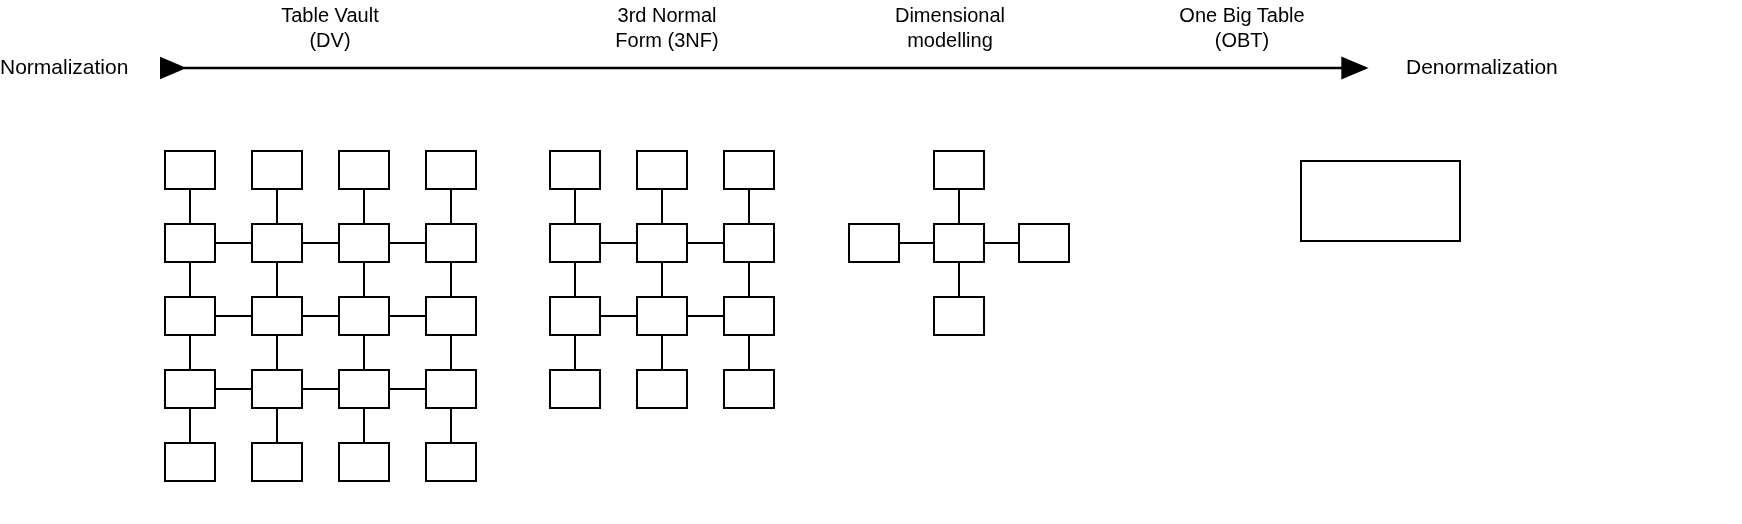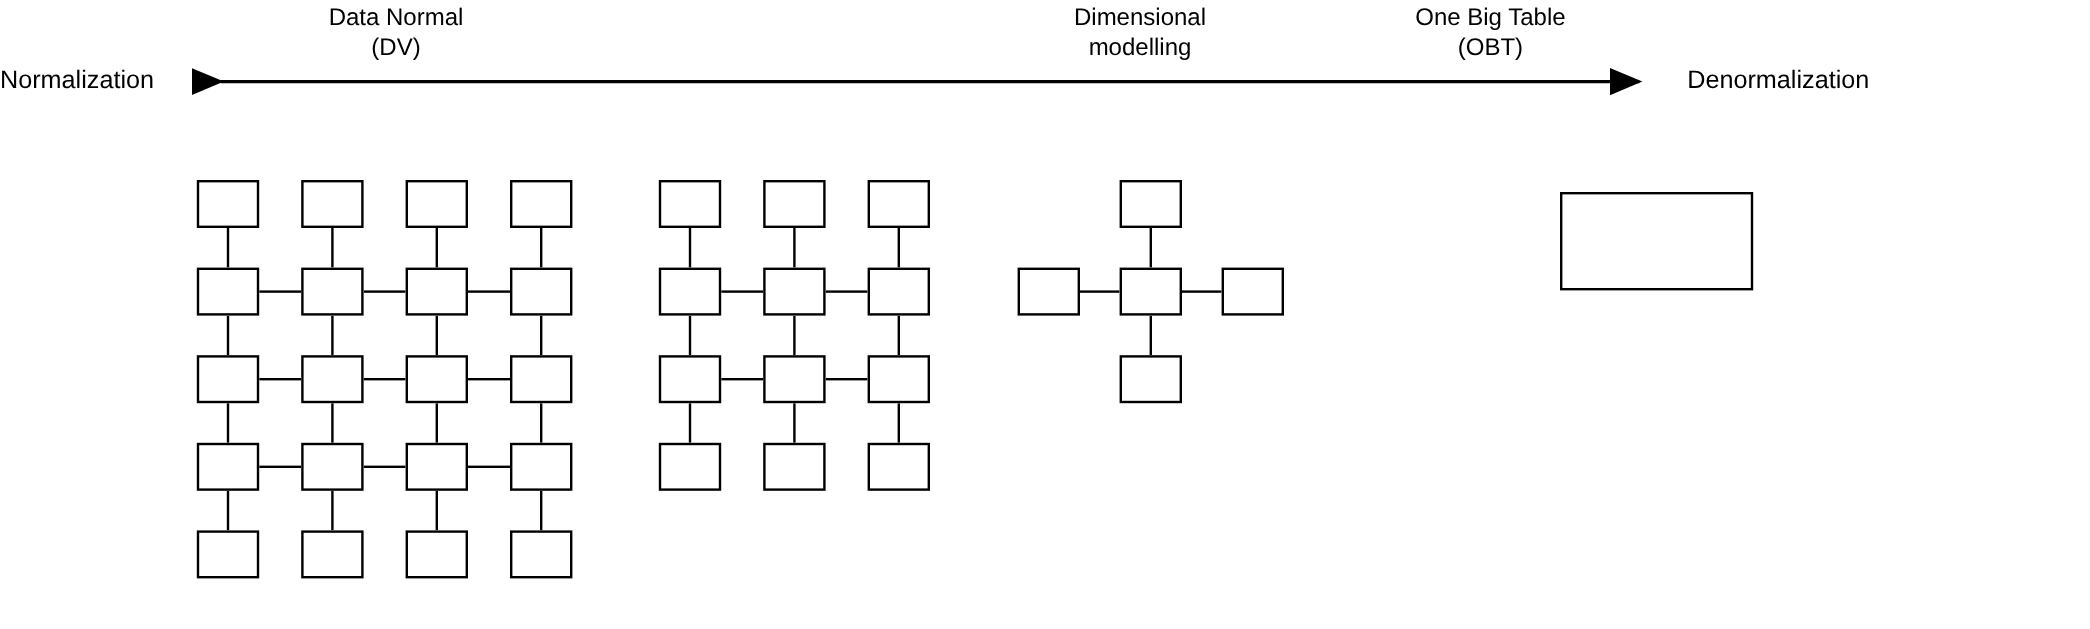--- a/index.html
+++ b/index.html
@@ -95,22 +95,24 @@
       <marker id="arrow-right" markerWidth="11" markerHeight="11" refX="9.5" refY="5" orient="auto" markerUnits="strokeWidth">
         <path d="M0,0.6 L10.5,5 L0,9.4 z" fill="#000000"></path>
       </marker>
       <marker id="arrow-left" markerWidth="11" markerHeight="11" refX="9.5" refY="5" orient="auto" markerUnits="strokeWidth">
         <path d="M0,0.6 L10.5,5 L0,9.4 z" fill="#000000"></path>
       </marker>
     </defs>
     <line x1="24" y1="18" x2="1206" y2="18" stroke="#000000" stroke-width="2.6" marker-end="url(#arrow-right)" marker-start="url(#arrow-left)"></line>
   </svg>
 
-  <div class="category-header" id="category-header-0">Data Normal
+  <div class="category-header" id="category-header-0">Table Vault
 (DV)</div>
+  <div class="category-header" id="category-header-1">3rd Normal
+Form (3NF)</div>
   <div class="category-header" id="category-header-3">One Big Table
 (OBT)</div>
   <div class="category-header" id="category-header-2">Dimensional
 modelling</div>
 
   <div class="schema-group" id="schema-dv">
       <div class="connector v" style="left: 39px; top: 60px; height: 33px;"></div>
       <div class="connector v" style="left: 126px; top: 60px; height: 33px;"></div>
       <div class="connector v" style="left: 213px; top: 60px; height: 33px;"></div>
       <div class="connector v" style="left: 300px; top: 60px; height: 33px;"></div>

